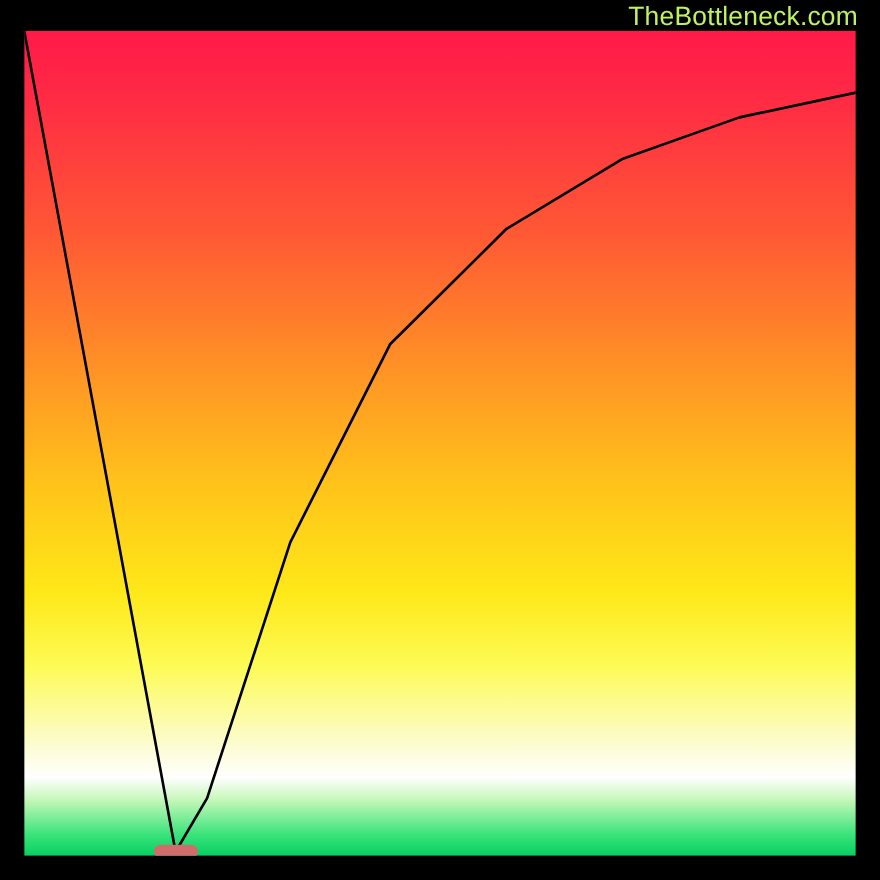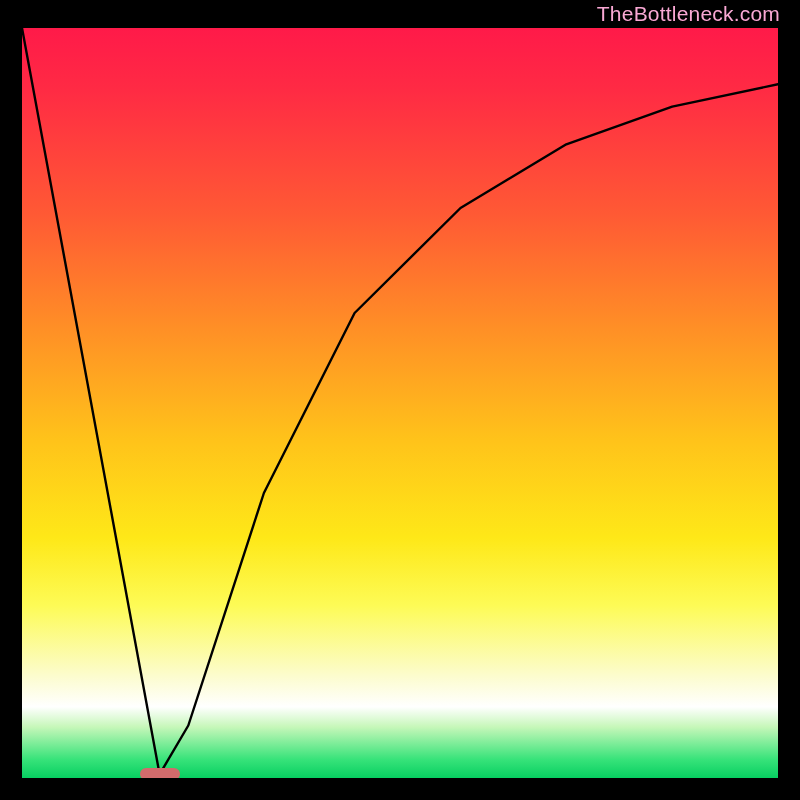--- a/index.html
+++ b/index.html
@@ -50,22 +50,22 @@
   }
   .pill {
     position: absolute;
     background: #d26b6c;
     border-radius: 999px;
   }
   .watermark {
     position: absolute;
     top: 2px;
     right: 20px;
-    color: #f9a8d4;
-    font-size: 21px;
+    color: #bef264;
+    font-size: 24px;
     font-weight: 500;
     letter-spacing: 0.2px;
     text-align: left;
   }
 </style>
 </head>
 <body>
 
 <div class="frame">
 

